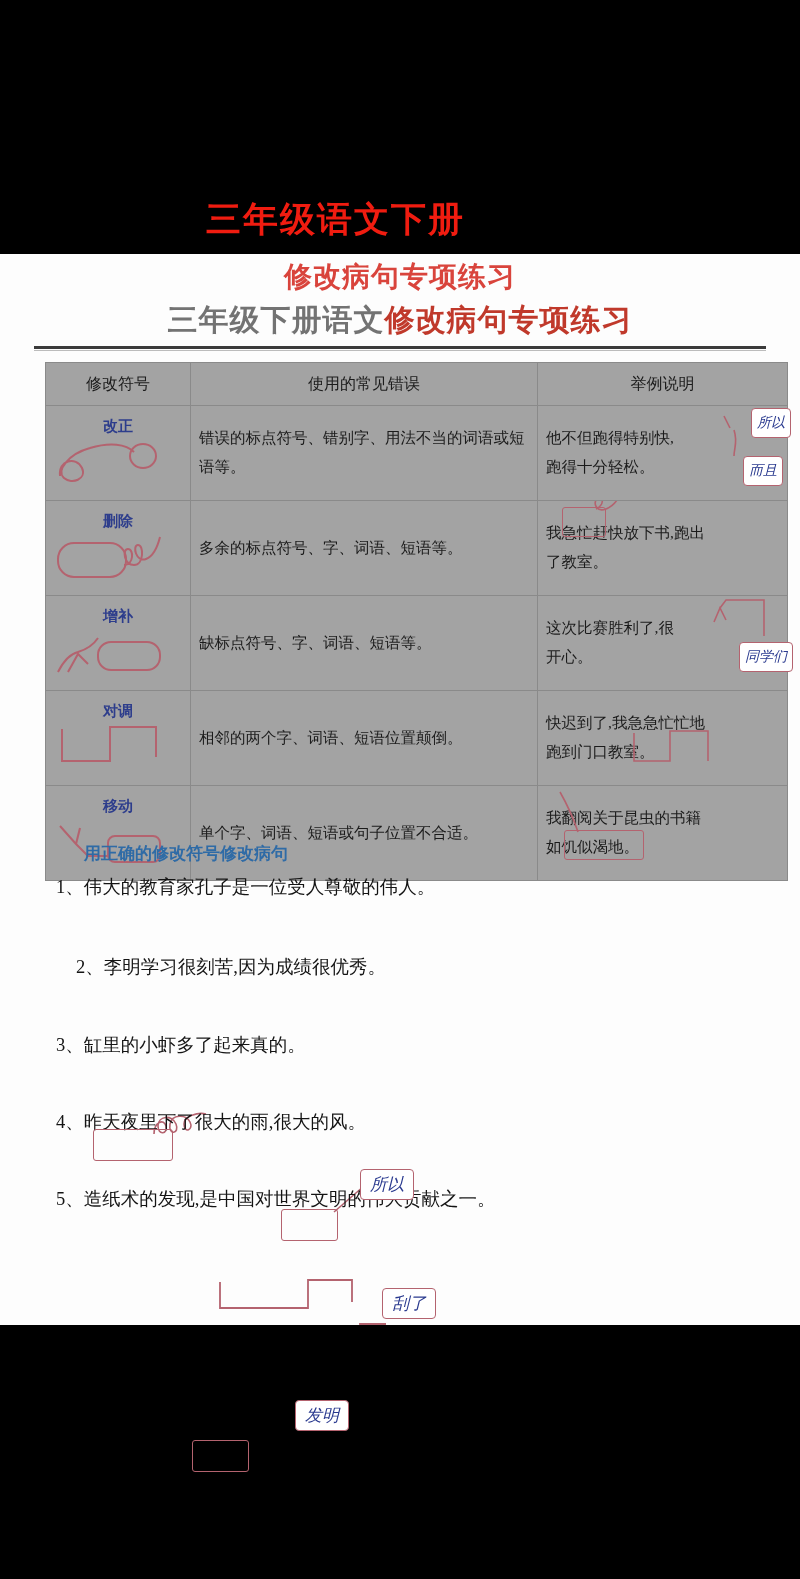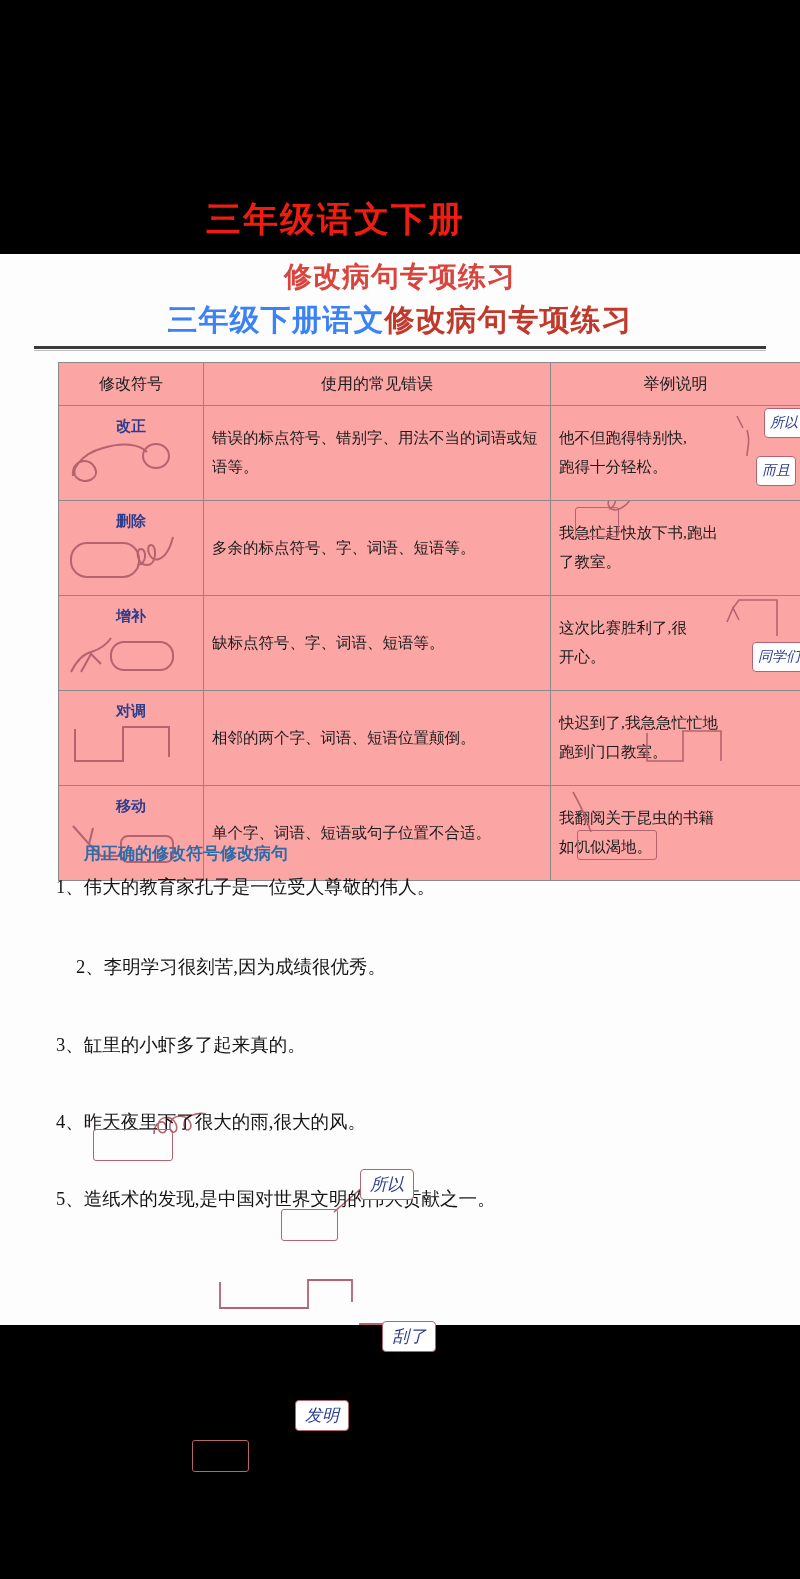--- a/index.html
+++ b/index.html
@@ -37,37 +37,37 @@
     font-size:28px;font-weight:bold;color:#d9443c;letter-spacing:1px;
     font-family:"Liberation Sans","DejaVu Sans",sans-serif;
   }
 
   .doc-title{
     position:absolute;left:0;top:46px;width:800px;text-align:center;
     font-size:30px;font-weight:bold;letter-spacing:1px;
     white-space:nowrap;
     font-family:"Liberation Serif","DejaVu Serif",serif;
   }
-  .doc-title .blk{color:#3b82f6;}
+  .doc-title .blk{color:#737373;}
   .doc-title .red{color:#c0392b;}
 
   .title-rule{
     position:absolute;left:34px;top:92px;width:732px;height:3px;
     background:#3b3b3b;
   }
   .title-rule2{
     position:absolute;left:34px;top:96px;width:732px;height:1px;
     background:#bcbcbc;
   }
 
   
   .tbl{
-    position:absolute;left:58px;top:108px;width:693px;
+    position:absolute;left:45px;top:108px;width:693px;
     border-collapse:collapse;
-    background:#fca5a5;
+    background:#a3a3a3;
     table-layout:fixed;
     padding-left:8px;
   }
   .tbl td,.tbl th{
     border:1px solid #8a8a8a;
     vertical-align:middle;
     padding:5px 8px;
     font-size:15.5px;
     color:#1b1b1b;
     line-height:1.85;
@@ -289,21 +289,21 @@
     <div class="qrow q3">
       <span>3、</span><span>缸里的小虾多了起来真的。</span>
     </div>
     <svg style="position:absolute;left:216px;top:1022px;width:150px;height:44px;" viewBox="0 0 150 44">
       <path d="M4 6 L4 32 L92 32 L92 4 L136 4 L136 26" fill="none" stroke="#b4636f" stroke-width="1.8"></path>
     </svg>
 
     <div class="qrow q4">
       <span>4、</span><span>昨天夜里下了很大的雨,很大的风。</span>
     </div>
-    <div class="bubble" style="left:382px;top:1067px;font-size:17px;padding:3px 9px;">刮了</div>
+    <div class="bubble" style="left:382px;top:1034px;font-size:17px;padding:3px 9px;">刮了</div>
     <svg style="position:absolute;left:330px;top:1060px;width:60px;height:56px;" viewBox="0 0 60 56">
       <path d="M22 52 L30 36 L38 48" fill="none" stroke="#b4636f" stroke-width="1.8"></path>
       <path d="M30 36 L30 10 L56 10" fill="none" stroke="#b4636f" stroke-width="1.8"></path>
     </svg>
 
     <div class="qrow q5">
       <span>5、</span><span>造纸术的发现,是中国对世界文明的伟大贡献之一。</span>
     </div>
     <div class="hlbox" style="left:192px;top:1186px;width:55px;height:30px;"></div>
     <div class="bubble" style="left:270px;top:1146px;font-size:17px;padding:3px 9px;margin-left:25px;">发明</div>

